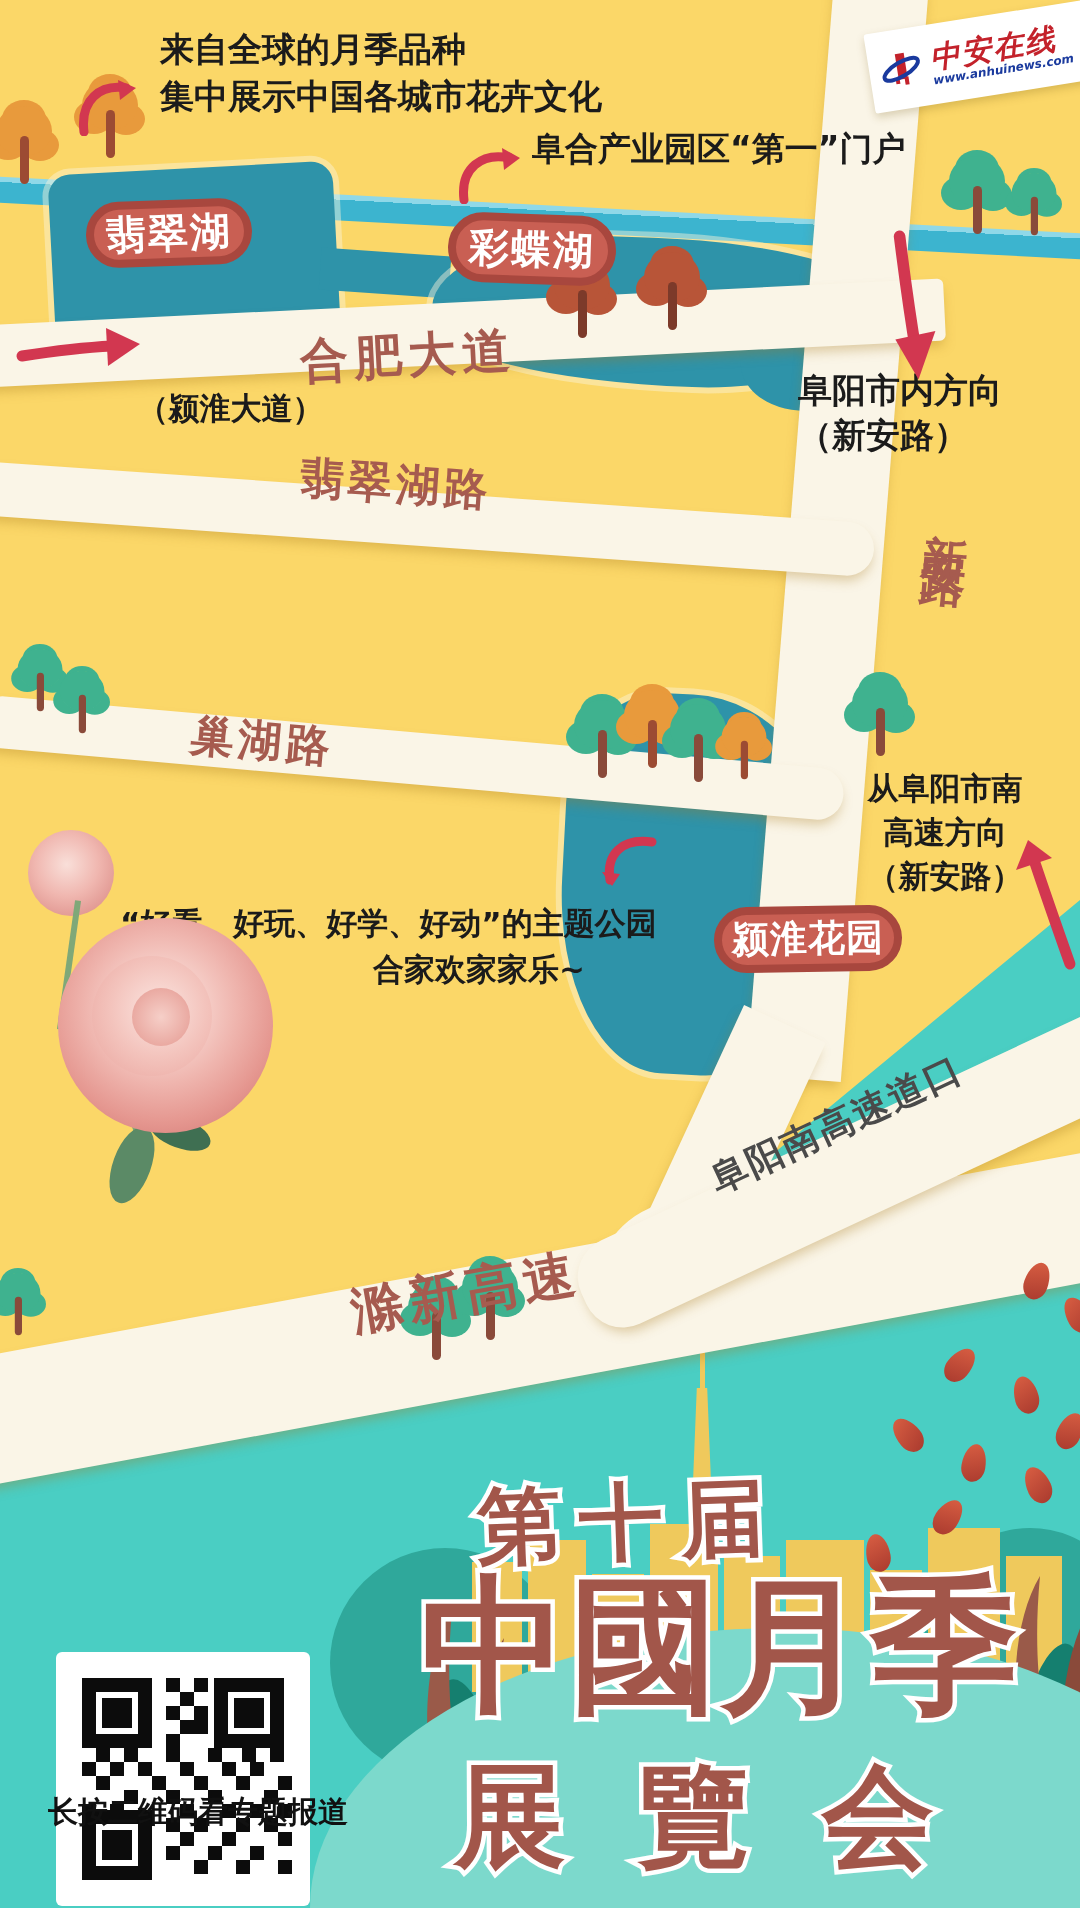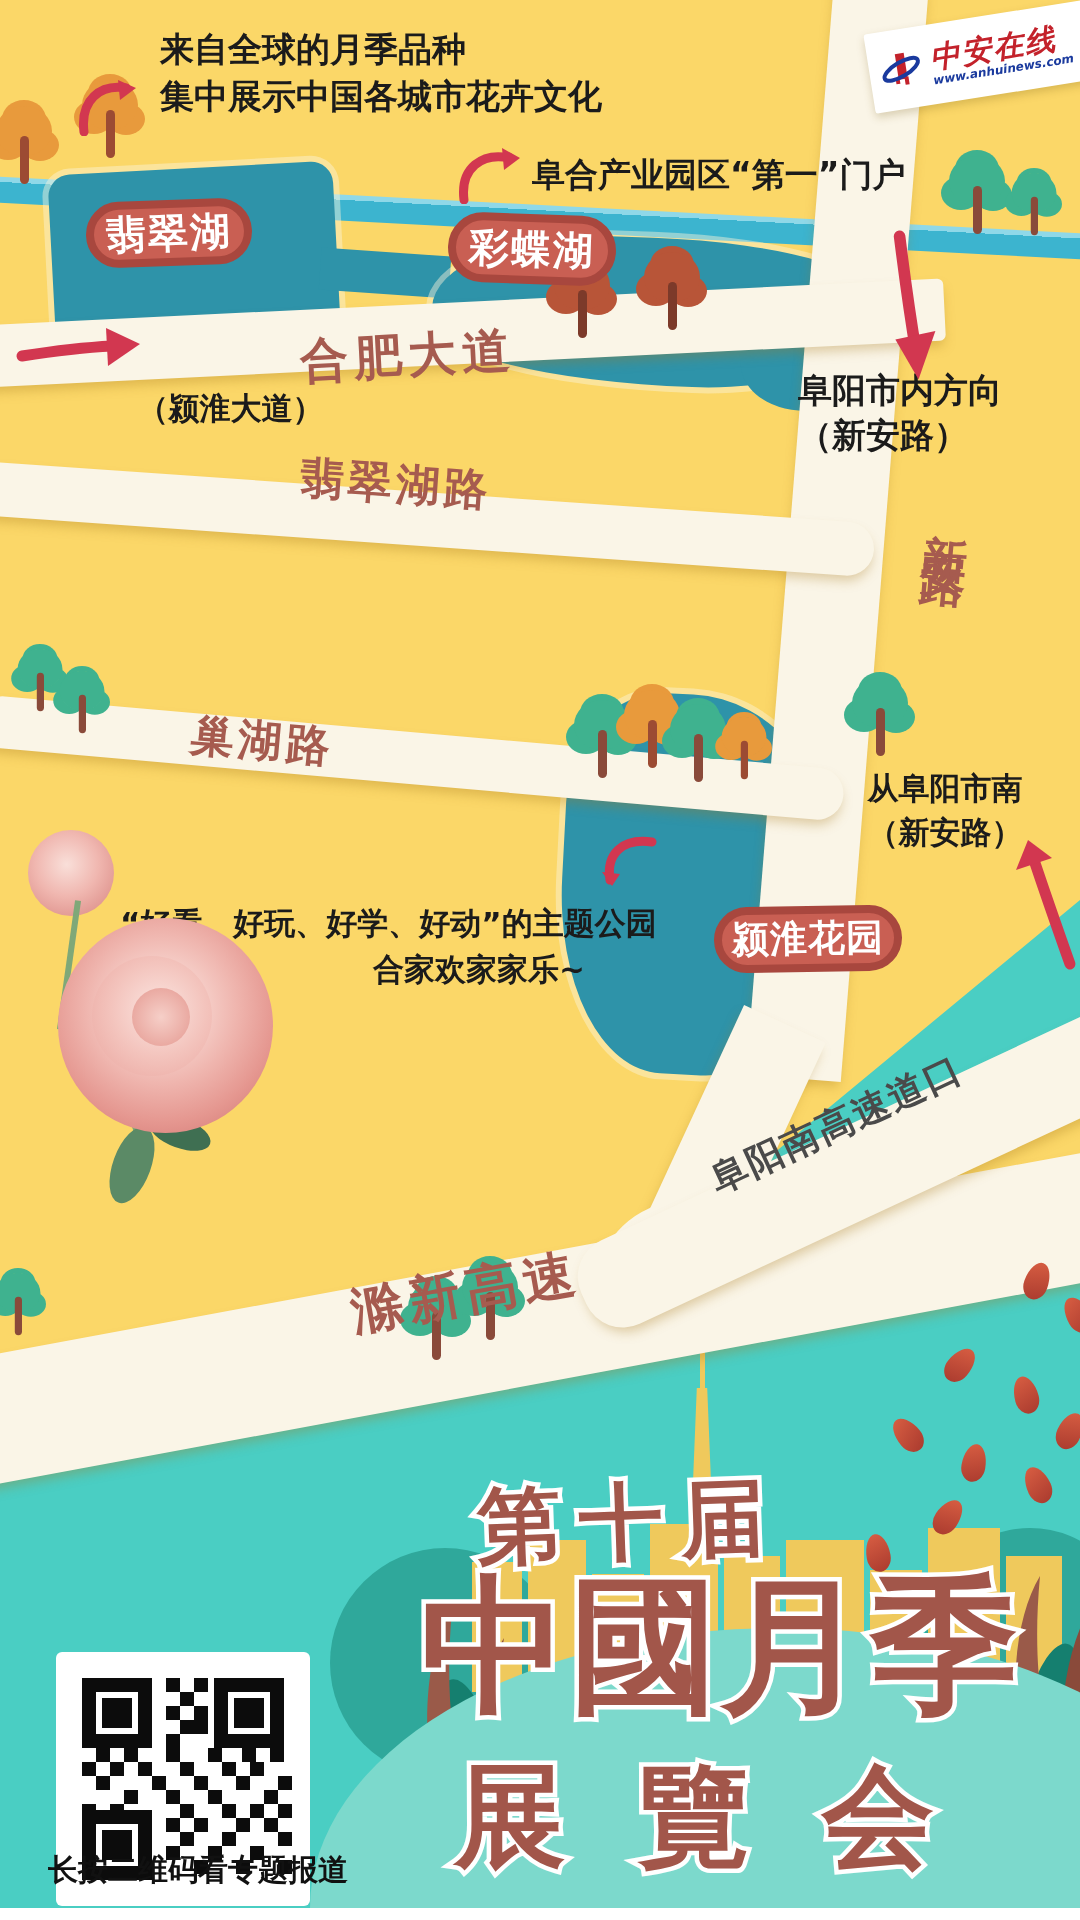--- a/index.html
+++ b/index.html
@@ -51,21 +51,21 @@
   .badge{z-index:6;background:#C95F53;border:8px solid #A8473E;border-radius:46px;
     display:flex;align-items:center;justify-content:center;color:#fff;font-weight:bold;}
   .badge-feicui{left:86px;top:200px;width:150px;height:50px;font-size:40px;transform:rotate(-2deg);letter-spacing:2px;}
   .badge-caidie{left:448px;top:214px;width:152px;height:54px;font-size:40px;transform:rotate(2deg);letter-spacing:2px;}
   .badge-garden{left:714px;top:906px;width:172px;height:50px;font-size:37px;transform:rotate(-1deg);letter-spacing:1px;}
 
   
   .note{color:#1B1B1B;font-weight:600;z-index:7;}
   .note div{white-space:nowrap;}
   .note-main{left:160px;top:26px;font-size:34px;line-height:47px;}
-  .note-start{left:532px;top:126px;font-size:33px;line-height:46px;margin-top:26px;}
+  .note-start{left:532px;top:126px;font-size:33px;line-height:46px;}
   .note-fromcity{left:8px;top:386px;width:445px;text-align:center;font-size:31px;line-height:45px;}
   .note-tocity{left:798px;top:368px;width:255px;font-size:34px;line-height:45px;}
   .note-fromsouth{left:845px;top:766px;width:200px;text-align:center;font-size:31px;line-height:44px;}
   .note-park{left:120px;top:900px;width:465px;text-align:right;font-size:31px;line-height:46px;}
 
   
   .arrow{z-index:7;}
 
   
   .tree{z-index:4;width:64px;height:96px;}
@@ -134,21 +134,21 @@
     98px 42px #0c0c0c,112px 42px #0c0c0c,84px 56px #0c0c0c,14px 70px #0c0c0c,42px 70px #0c0c0c,
     84px 70px #0c0c0c,126px 70px #0c0c0c,160px 70px #0c0c0c,188px 70px #0c0c0c,0 84px #0c0c0c,
     28px 84px #0c0c0c,56px 84px #0c0c0c,98px 84px #0c0c0c,140px 84px #0c0c0c,168px 84px #0c0c0c,
     14px 98px #0c0c0c,70px 98px #0c0c0c,112px 98px #0c0c0c,154px 98px #0c0c0c,196px 98px #0c0c0c,
     42px 112px #0c0c0c,84px 112px #0c0c0c,126px 112px #0c0c0c,182px 112px #0c0c0c,0 126px #0c0c0c,
     28px 126px #0c0c0c,98px 126px #0c0c0c,140px 126px #0c0c0c,168px 126px #0c0c0c,196px 126px #0c0c0c,
     84px 140px #0c0c0c,112px 140px #0c0c0c,154px 140px #0c0c0c,182px 140px #0c0c0c,
     98px 154px #0c0c0c,140px 154px #0c0c0c,196px 154px #0c0c0c,
     84px 168px #0c0c0c,126px 168px #0c0c0c,168px 168px #0c0c0c,
     112px 182px #0c0c0c,154px 182px #0c0c0c,196px 182px #0c0c0c;}
-  .qr-caption{left:48px;top:1850px;font-size:30px;font-weight:600;color:#111;z-index:10;white-space:nowrap;}
+  .qr-caption{left:48px;top:1792px;font-size:30px;font-weight:600;color:#111;z-index:10;white-space:nowrap;}
 </style>
 </head>
 <body>
 
 <div class="canvas">
 
   <div class="teal-region"></div>
   <div class="abs yellow-wedge"></div>
 
   <div class="abs river"></div>
@@ -194,20 +194,21 @@
   </div>
   <div class="abs note note-fromcity">
     <div>（颍淮大道）</div>
   </div>
   <div class="abs note note-tocity">
     <div>阜阳市内方向</div>
     <div>（新安路）</div>
   </div>
   <div class="abs note note-fromsouth">
     <div>从阜阳市南</div>
+    <div>高速方向</div>
     <div>（新安路）</div>
   </div>
   <div class="abs note note-park">
     <div>“好看、好玩、好学、好动”的主题公园</div>
     <div>合家欢家家乐~</div>
   </div>
 
   <svg class="abs arrow" style="left:76px;top:78px;" width="64" height="58" viewBox="0 0 64 58">
     <path d="M8 54 C4 22 24 6 50 10" stroke="#D23750" stroke-width="9" fill="none" stroke-linecap="round"></path>
     <polygon points="42,2 60,10 44,22" fill="#D23750"></polygon>

